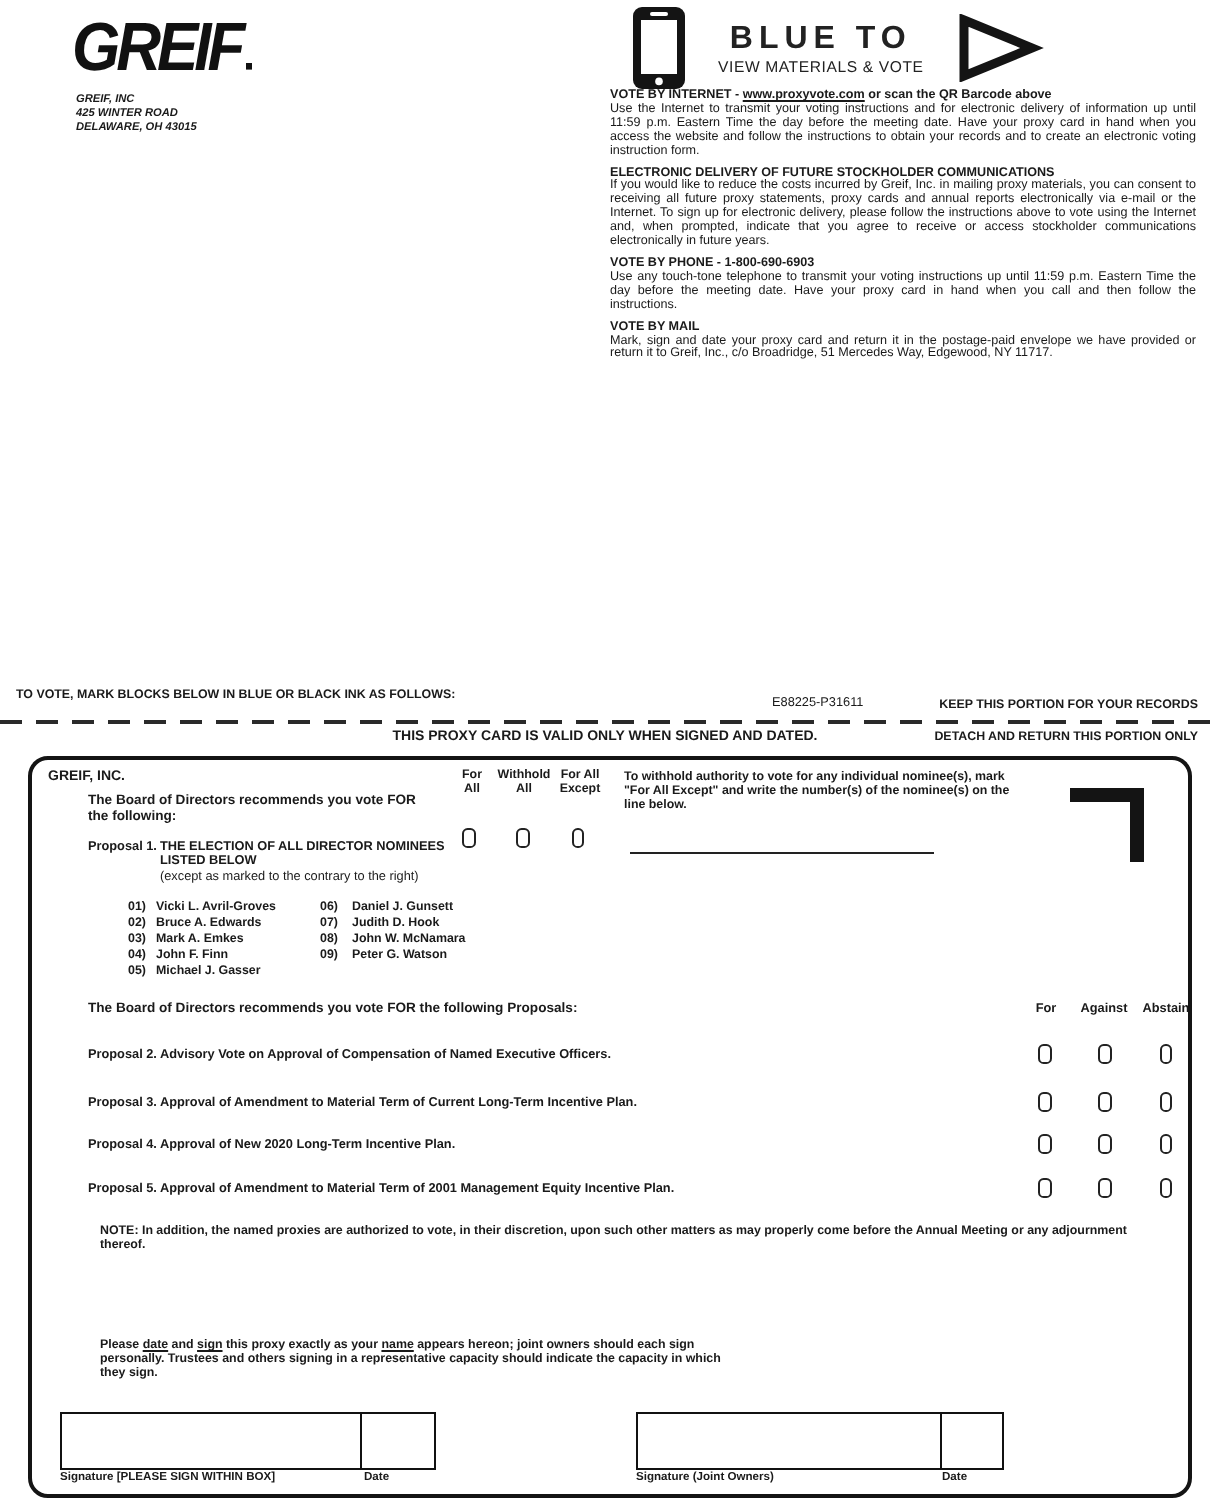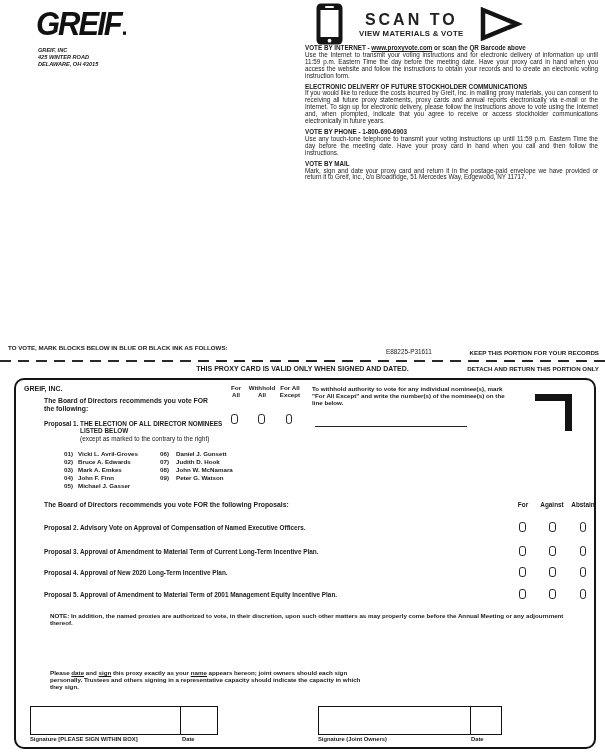--- a/index.html
+++ b/index.html
@@ -9,21 +9,21 @@
 
   
   .logo{left:36px;top:4px;font-size:31px;font-weight:bold;font-style:italic;
         letter-spacing:-2px;transform:scaleY(1.1);transform-origin:top left;color:#111;}
   .logo-dot{display:inline-block;width:3px;height:3px;background:#111;margin-left:2px;}
   .address{left:38px;top:47px;font-size:5.6px;line-height:7px;font-weight:bold;font-style:italic;}
 
   .scan-row{left:316px;top:3px;display:flex;align-items:center;gap:16px;}
   .scan-text{display:flex;flex-direction:column;align-items:center;}
   .scan-l1{font-size:16px;font-weight:bold;letter-spacing:3px;color:#222;}
-  .scan-l2{font-size:7.8px;font-weight:bold;letter-spacing:0.3px;color:#222;}
+  .scan-l2{font-size:7.8px;font-weight:normal;letter-spacing:0.3px;color:#222;}
 
   .instructions{left:305px;top:45px;width:293px;font-size:6.3px;line-height:6.9px;text-align:justify;}
   .para{margin:0 0 4px 0;}
   .ph{display:block;font-weight:bold;text-align:left;}
   .pb{display:block;}
   .link{text-decoration:underline;font-weight:bold;cursor:pointer;}
 
   
   .mark-line{left:8px;top:344px;font-size:6.2px;font-weight:bold;}
   .code{left:386px;top:348px;font-size:6.4px;}
@@ -81,21 +81,21 @@
   </div>
 
   <div class="abs scan-row">
     <svg width="27" height="42" viewBox="0 0 27 42">
       <rect x="0.5" y="0.5" width="26" height="41" rx="4.5" fill="#141414"></rect>
       <rect x="4.5" y="7" width="18" height="27" fill="#ffffff"></rect>
       <rect x="9" y="3" width="9" height="2" rx="1" fill="#ffffff"></rect>
       <circle cx="13.5" cy="37.7" r="1.9" fill="#ffffff"></circle>
     </svg>
     <div class="scan-text">
-      <div class="scan-l1">SCAN TO</div>
+      <div class="scan-l1">BLUE TO</div>
       <div class="scan-l2">VIEW MATERIALS &amp; VOTE</div>
     </div>
     <svg width="44" height="34" viewBox="0 0 44 34">
       <path d="M4 3 L38 17 L4 31 Z" fill="none" stroke="#141414" stroke-width="4.5"></path>
     </svg>
   </div>
 
   <div class="abs instructions">
     <p class="para">
       <span class="ph"><span>VOTE BY INTERNET - </span><span class="link">www.proxyvote.com</span><span> or scan the QR Barcode above</span></span>

